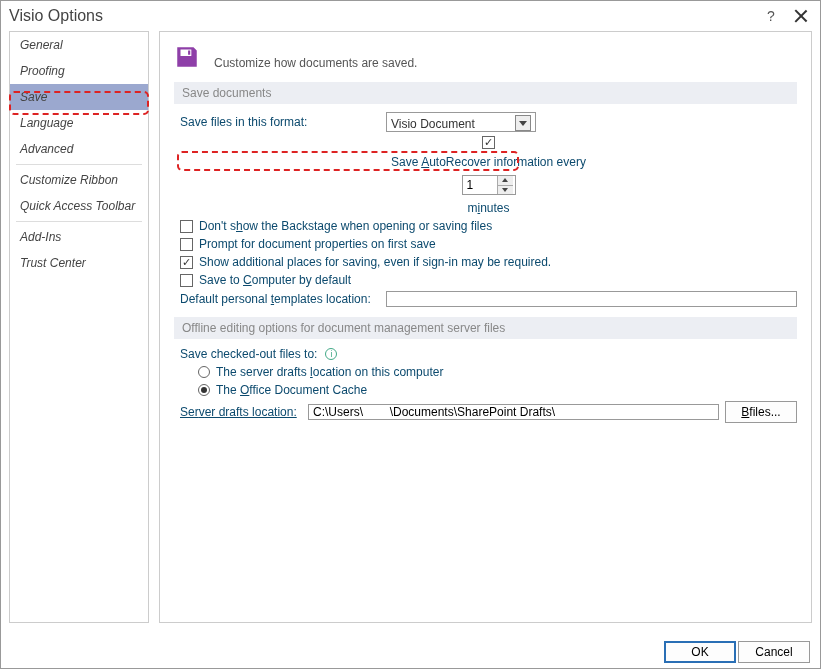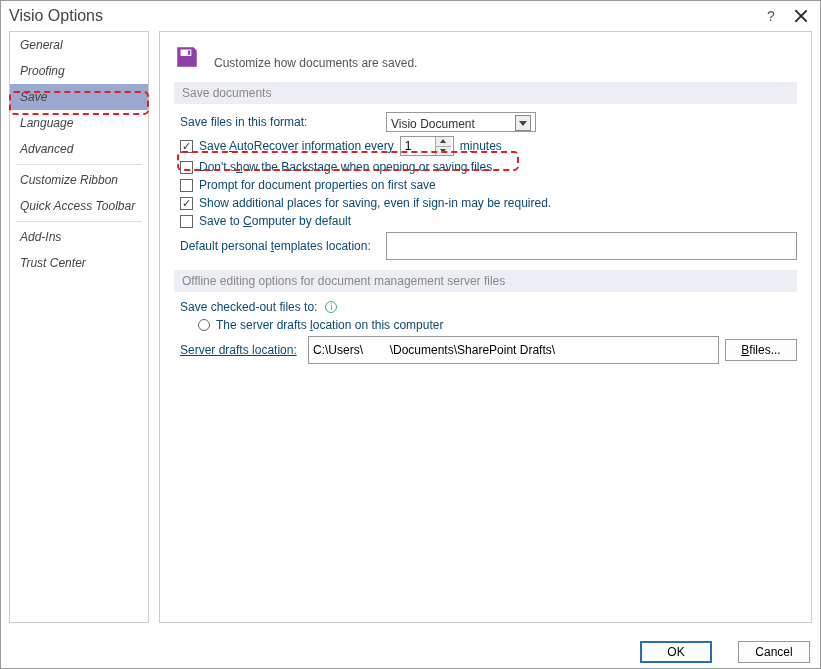--- a/index.html
+++ b/index.html
@@ -34,24 +34,24 @@
   .select .val { flex: 1; }
   .select .arrowbox { width: 16px; height: 16px; border: 1px solid #888; display: flex; align-items: center; justify-content: center; margin-left: 4px; background: #eee; }
   .select .arrowbox::after { content: ""; border-left: 4px solid transparent; border-right: 4px solid transparent; border-top: 5px solid #444; }
   .spinner { border: 1px solid #999; height: 20px; width: 54px; display: inline-flex; background: #fff; }
   .spinner input { border: none; width: 34px; padding: 0 4px; font-size: 12px; outline: none; }
   .spinner .arrows { width: 16px; display: flex; flex-direction: column; border-left: 1px solid #aaa; }
   .spinner .arrows div { flex: 1; display: flex; align-items: center; justify-content: center; cursor: pointer; background: #eee; }
   .spinner .arrows div:first-child { border-bottom: 1px solid #aaa; }
   .spinner .arrows .up::after { content: ""; border-left: 3px solid transparent; border-right: 3px solid transparent; border-bottom: 4px solid #444; }
   .spinner .arrows .down::after { content: ""; border-left: 3px solid transparent; border-right: 3px solid transparent; border-top: 4px solid #444; }
-  .textfield { border: 1px solid #999; height: 28px; padding: 0 4px; background: #fff; }
+  .textfield { border: 1px solid #999; height: 16px; padding: 0 4px; background: #fff; }
   .textfield-wide { flex: 1; min-width: 300px; }
   .info-icon { display:inline-block; width:12px; height:12px; border:1px solid #4a8; border-radius:50%; color:#4a8; font-size:9px; line-height:11px; text-align:center; margin-left:2px; }
-  .footer { position: absolute; bottom: 0; left: 0; right: 0; height: 32px; display: flex; align-items: center; justify-content: flex-end; gap: 26px; padding: 0 10px; background: #fff; }
+  .footer { position: absolute; bottom: 0; left: 0; right: 0; height: 32px; display: flex; align-items: center; justify-content: flex-end; gap: 2px; padding: 0 10px; background: #fff; }
   .btn { border: 1px solid #999; height: 22px; min-width: 72px; padding: 0 12px; background: #fdfdfd; cursor: pointer; display: inline-flex; align-items: center; justify-content: center; }
   .btn.primary { border: 2px solid #2a6fb5; }
   .label-fixed { min-width: 200px; display: inline-block; }
 </style>
 </head>
 <body>
 
 <div class="titlebar">
   <div class="title">Visio Options</div>
   <div class="help">?</div>
@@ -86,21 +86,21 @@
     <div class="section-header">Save documents</div>
 
     <div class="row">
       <label class="label-fixed">Save files in this format:</label>
       <div class="select">
         <span class="val">Visio Document</span>
         <span class="arrowbox"></span>
       </div>
     </div>
 
-    <div class="row" style="position:relative;">
+    <div class="row" style="position:relative;flex-direction:column;">
       <span class="checkbox checked"></span>
       <label><span>Save </span><span class="underline">A</span><span>utoRecover information every</span></label>
       <div class="spinner">
         <input value="1" style="">
         <div class="arrows">
             <div class="up"></div>
             <div class="down"></div>
           </div>
       </div>
       <label><span>m</span><span class="underline">i</span><span>nutes</span></label>
@@ -130,20 +130,24 @@
     <div class="section-header">Offline editing options for document management server files</div>
 
     <div class="row">
       <label>Save checked-out files to:</label>
       <span class="info-icon">i</span>
     </div>
     <div class="row" style="padding-left:24px;">
       <span class="radio"></span>
       <label><span>The server drafts </span><span class="underline">l</span><span>ocation on this computer</span></label>
     </div>
+    <div class="row" style="padding-left:24px;">
+      <span class="radio selected"></span>
+      <label><span>The </span><span class="underline">O</span><span>ffice Document Cache</span></label>
+    </div>
     <div class="row">
       <label style="min-width:122px;text-decoration:underline;"><span>Ser</span><span class="underline">v</span><span>er drafts location:</span></label>
       <input class="textfield" style="flex: 1 1 0%;" value="C:\Users\        \Documents\SharePoint Drafts\">
       <button class="btn">
           <span class="underline">B</span>
           <span>files...</span>
         </button>
     </div>
   </div>
 </div>

